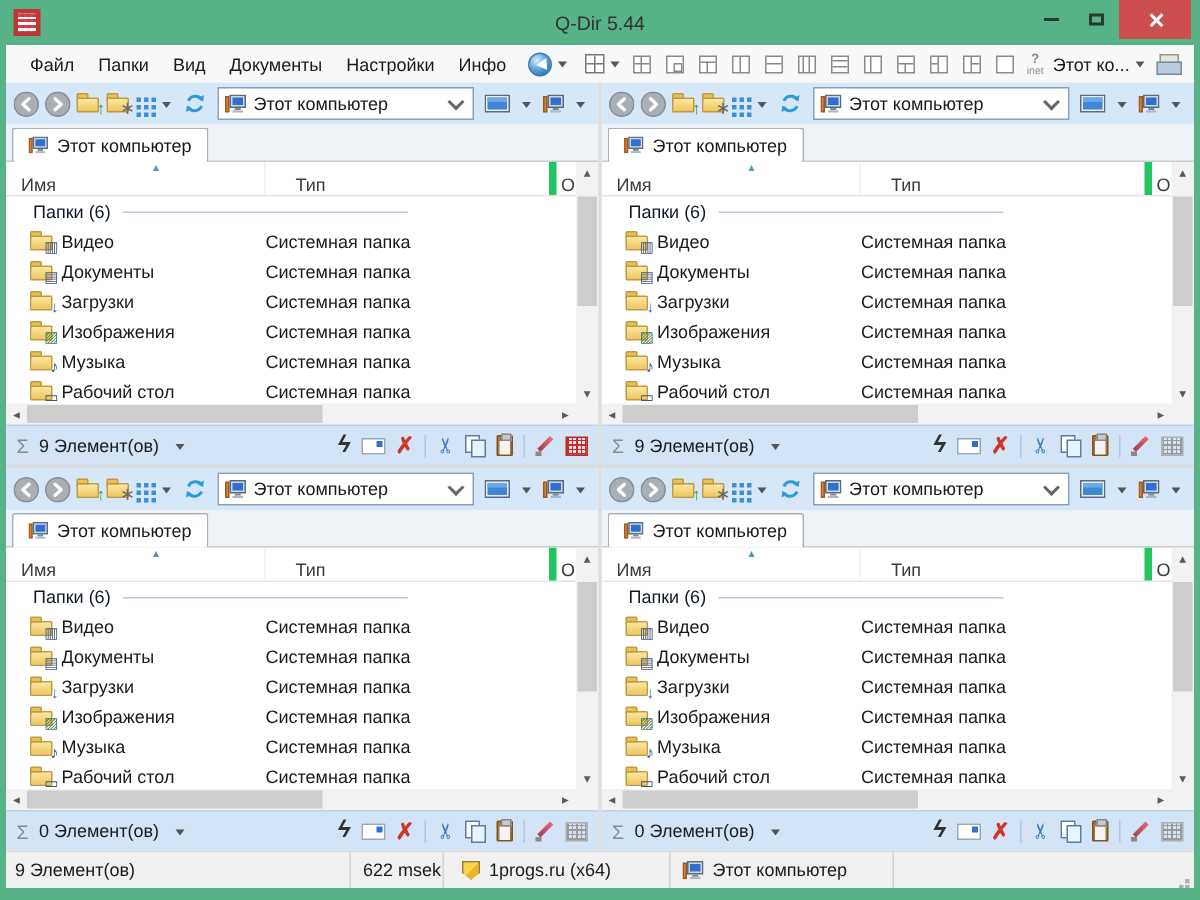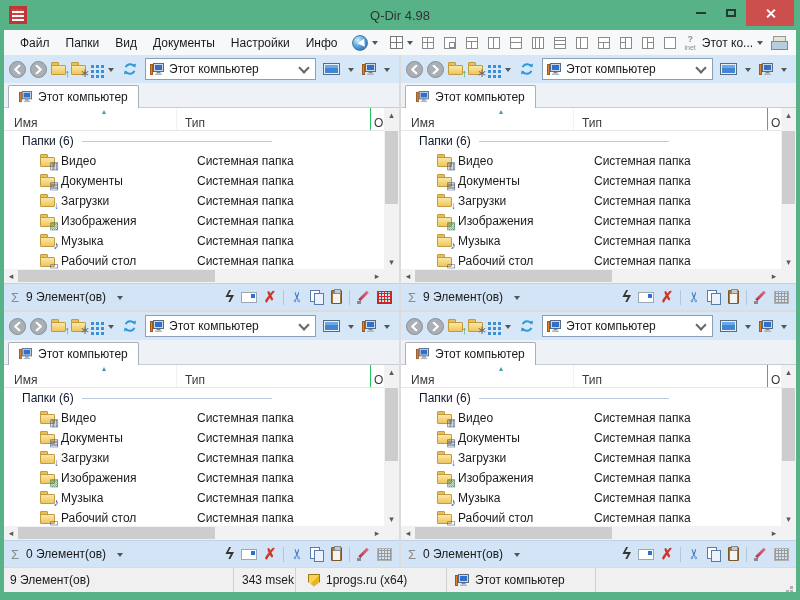--- a/index.html
+++ b/index.html
@@ -78,27 +78,27 @@
   
   .ptabs{height:24px;flex:none;background:#eef2f7;display:flex;align-items:flex-end;padding-left:4px;border-bottom:1px solid #c8cdd4;}
   .tab{height:23px;box-sizing:border-box;background:#fff;border:1px solid #a8b0ba;border-bottom:none;border-radius:2px 2px 0 0;display:flex;align-items:center;gap:6px;padding:0 10px;margin-bottom:-1px;}
   
   .pbody{flex:1;position:relative;display:flex;flex-direction:column;overflow:hidden;}
   .phead{height:22px;flex:none;display:flex;align-items:center;border-bottom:1px solid #e6e6e6;padding-right:15px;position:relative;color:#3a3a3a;}
   .sortarr{position:absolute;left:98px;top:0;font-size:8px;color:#4a9ab0;line-height:8px;}
   .sortarr::before{content:"▴";}
   .col{height:100%;display:flex;align-items:flex-end;box-sizing:border-box;}
   .cname{width:173px;padding-left:10px;border-right:1px solid #f0f2f5;}
-  .ctype{flex:1;padding-left:8px;border-right:1px solid #22c55e;}
+  .ctype{flex:1;padding-left:8px;border-right:5px solid #22c55e;margin-left:12px;}
   .cextra{width:13px;overflow:hidden;padding-left:3px;}
   .plist{flex:1;overflow:hidden;}
   .grouphead{height:20px;display:flex;align-items:center;}
   .glabel{margin-left:18px;color:#0f172a;}
   .gline{width:190px;height:1px;background:#bccbdf;margin-left:8px;}
-  .row{height:20px;display:flex;align-items:center;padding-left:20px;}
+  .row{height:20px;display:flex;align-items:center;}
   .row .ficon{margin-left:16px;}
   .fname{margin-left:5px;width:136px;overflow:hidden;white-space:nowrap;}
   .ftype{flex:1;overflow:hidden;white-space:nowrap;}
   .hscroll{height:14px;flex:none;background:#f2f2f2;display:flex;align-items:center;padding-right:15px;}
   .harr{width:14px;text-align:center;color:#5a5a5a;font-size:9px;line-height:14px;flex:none;}
   .harr.l::before{content:"◂";} .harr.r::before{content:"▸";}
   .htrack{flex:1;height:100%;position:relative;}
   .hthumb{position:absolute;left:0;top:1px;bottom:1px;width:56%;background:#cdcdcd;}
   .vscroll{position:absolute;top:0;right:0;bottom:14px;width:15px;background:#f2f2f2;display:flex;flex-direction:column;}
   .varr{height:14px;text-align:center;color:#5a5a5a;font-size:9px;line-height:14px;flex:none;}
@@ -140,21 +140,21 @@
   .grip{position:absolute;right:3px;bottom:3px;width:3px;height:3px;background:#b0b0b0;box-shadow:-4px 4px #b0b0b0,0 4px #b0b0b0,-8px 8px #c4c4c4,-4px 8px #b0b0b0,0 8px #b0b0b0;}
   svg{display:block;flex:none;}
 </style>
 </head>
 <body>
 
 <div class="window">
 
   <div class="titlebar">
     <span class="app-icon"></span>
-    <span class="win-title">Q-Dir 4.98</span>
+    <span class="win-title">Q-Dir 5.44</span>
     <div class="win-controls">
       <span class="wbtn">
           <span class="min-glyph"></span>
         </span>
       <span class="wbtn">
           <span class="max-glyph"></span>
         </span>
       <span class="close-btn">
           <span class="x-glyph"></span>
         </span>
@@ -916,21 +916,21 @@
     </div>
   </div>
 </div>
     </div>
 
     <div class="statusbar">
       <div class="sb sb1">
           <span>9 Элемент(ов)</span>
         </div>
       <div class="sb sb2">
-          <span>343 msek</span>
+          <span>622 msek</span>
         </div>
       <div class="sb sb3">
         <span class="shield"></span>
         <span>1progs.ru (x64)</span>
       </div>
       <div class="sb sb4">
         <svg width="14" height="13" viewBox="0 0 14 13">
             <rect x="0.5" y="1.5" width="2" height="10" fill="#e08030" stroke="#9a5a20"></rect>
             <rect x="3.5" y="0.5" width="10" height="8" fill="#cdd8e2" stroke="#5a6b7c"></rect>
             <rect x="5" y="2" width="7" height="5" fill="#2f6fd0"></rect>

